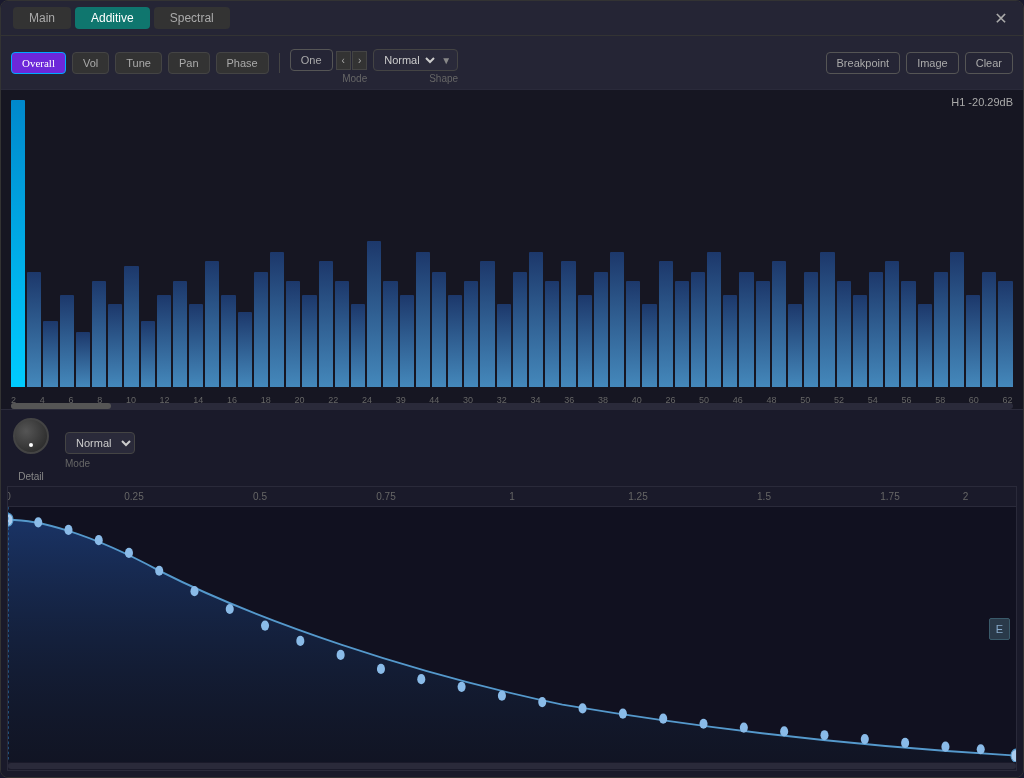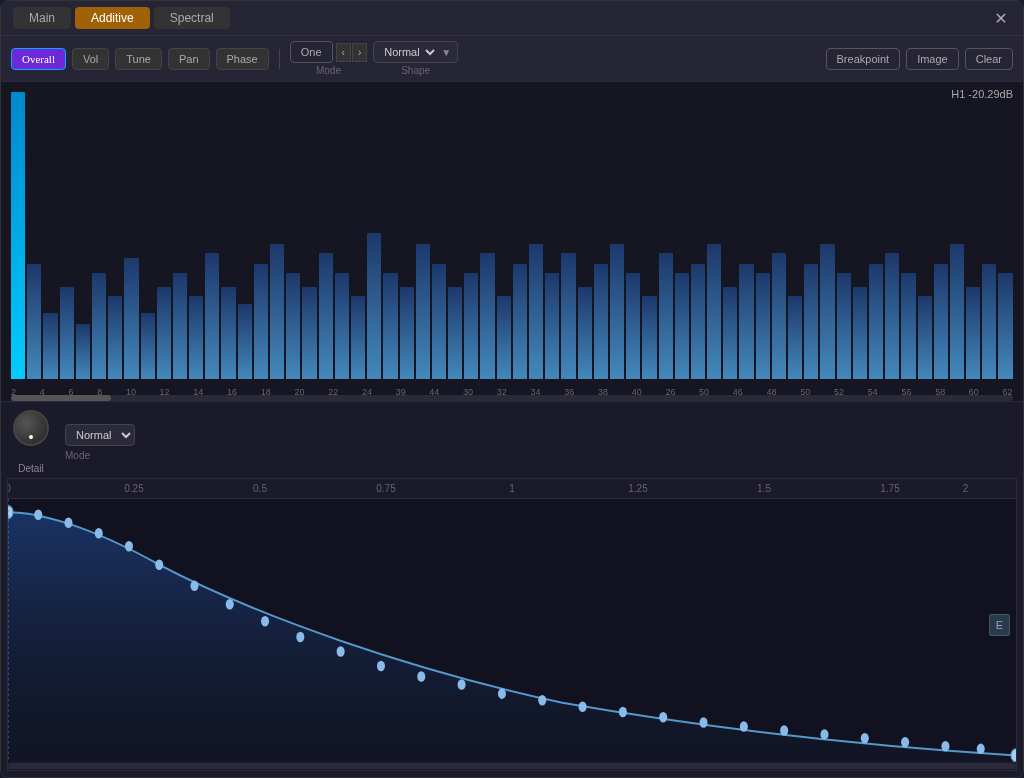--- a/index.html
+++ b/index.html
@@ -38,21 +38,21 @@
     .title-tab {
       padding: 4px 16px;
       border-radius: 4px;
       cursor: pointer;
       background: #333;
       color: #aaa;
       border: none;
       font-size: 12px;
     }
     .title-tab.active {
-      background: #a16207;
+      background: #0f766e;
       color: #fff;
     }
     .close-btn {
       width: 20px;
       height: 20px;
       background: none;
       border: none;
       color: #aaa;
       font-size: 16px;
       cursor: pointer;
@@ -123,21 +123,22 @@
       color: #666;
       font-size: 10px;
       margin-top: 2px;
     }
     .ctrl-spacer {
       flex: 1;
     }
     .label-group {
       display: flex;
       flex-direction: column;
-      align-items: center;
+      align-items: flex-end;
+      margin-top: 8px;
     }
     
     .spectrum-area {
       background: #161622;
       position: relative;
       height: 320px;
       border-bottom: 1px solid #2a2a3a;
       overflow: hidden;
     }
     .spectrum-info {

